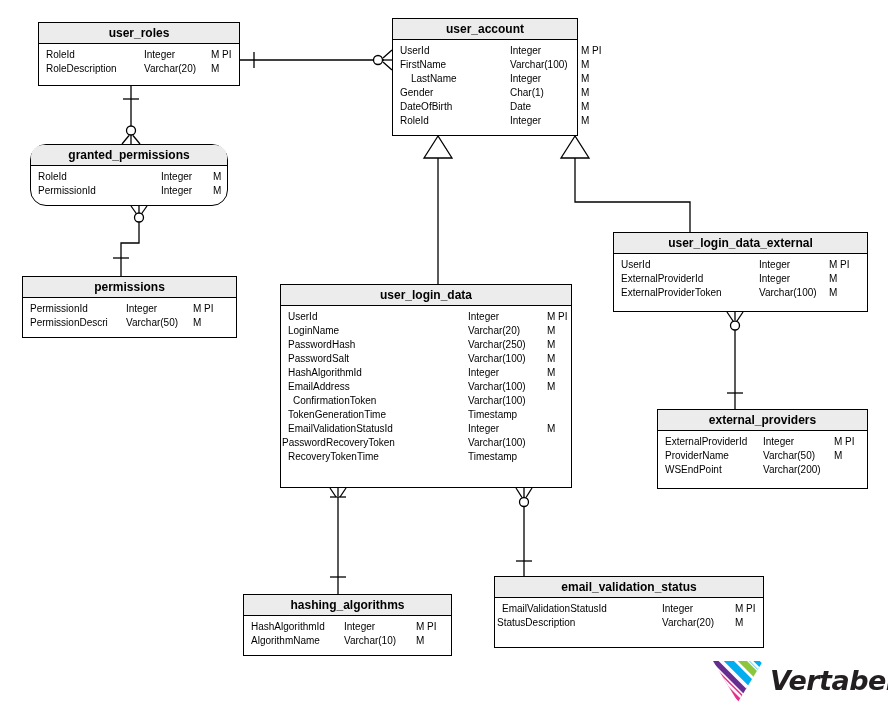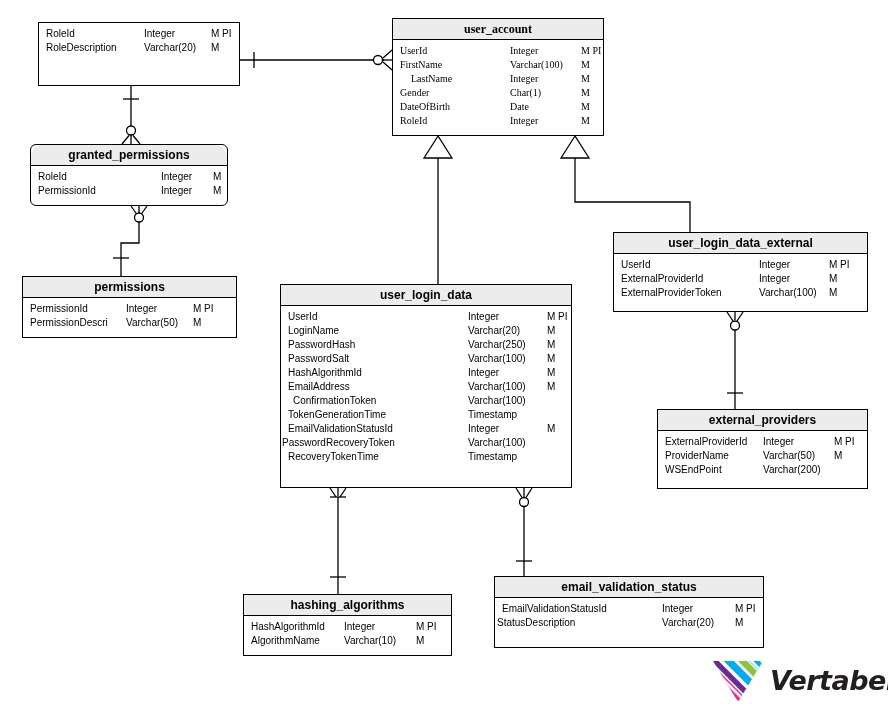--- a/index.html
+++ b/index.html
@@ -11,21 +11,21 @@
   }
   #canvas{position:absolute;left:0;top:0;width:888px;height:712px;}
   #links{position:absolute;left:0;top:0;width:888px;height:712px;pointer-events:none;}
 
   .table{
     position:absolute;
     background:#ffffff;
     border:1px solid #000000;
     box-sizing:border-box;
   }
-  .table.rounded{border-radius:6px;}
+  .table.rounded{border-radius:16px;}
   .thead{
     background:#ececec;
     border-bottom:1px solid #000000;
     text-align:center;
     font-weight:bold;
     font-size:12px;
     line-height:20px;
     height:20px;
     overflow:hidden;
     white-space:nowrap;
@@ -123,34 +123,35 @@
         <circle cx="735" cy="325.5" r="4.5" fill="#ffffff"></circle>
         <path d="M735,330 L735,409"></path>
         <path d="M727,393 L743,393"></path>
       </g>
 
     </g>
   </svg>
 
   <div id="tables-host">
       <div class="table" style="left: 38px; top: 22px; width: 202px; height: 64px;">
+        <div class="thead">user_roles</div>
         <div class="tbody">
           <div class="row">
             <span class="c-name" style="left: 7px;">RoleId</span>
             <span class="c-type" style="left: 105px;">Integer</span>
             <span class="c-flag" style="left: 172px;">M PI</span>
           </div>
           <div class="row">
             <span class="c-name" style="left: 7px;">RoleDescription</span>
             <span class="c-type" style="left: 105px;">Varchar(20)</span>
             <span class="c-flag" style="left: 172px;">M</span>
           </div>
         </div>
       </div>
-      <div class="table" style="left: 392px; top: 18px; width: 212px; height: 118px; font-family: Liberation Serif, serif;">
+      <div class="table" style="left: 392px; top: 18px; width: 186px; height: 118px;">
         <div class="thead">user_account</div>
         <div class="tbody">
           <div class="row">
             <span class="c-name" style="left: 7px;">UserId</span>
             <span class="c-type" style="left: 117px;">Integer</span>
             <span class="c-flag" style="left: 188px;">M PI</span>
           </div>
           <div class="row">
             <span class="c-name" style="left: 7px;">FirstName</span>
             <span class="c-type" style="left: 117px;">Varchar(100)</span>

